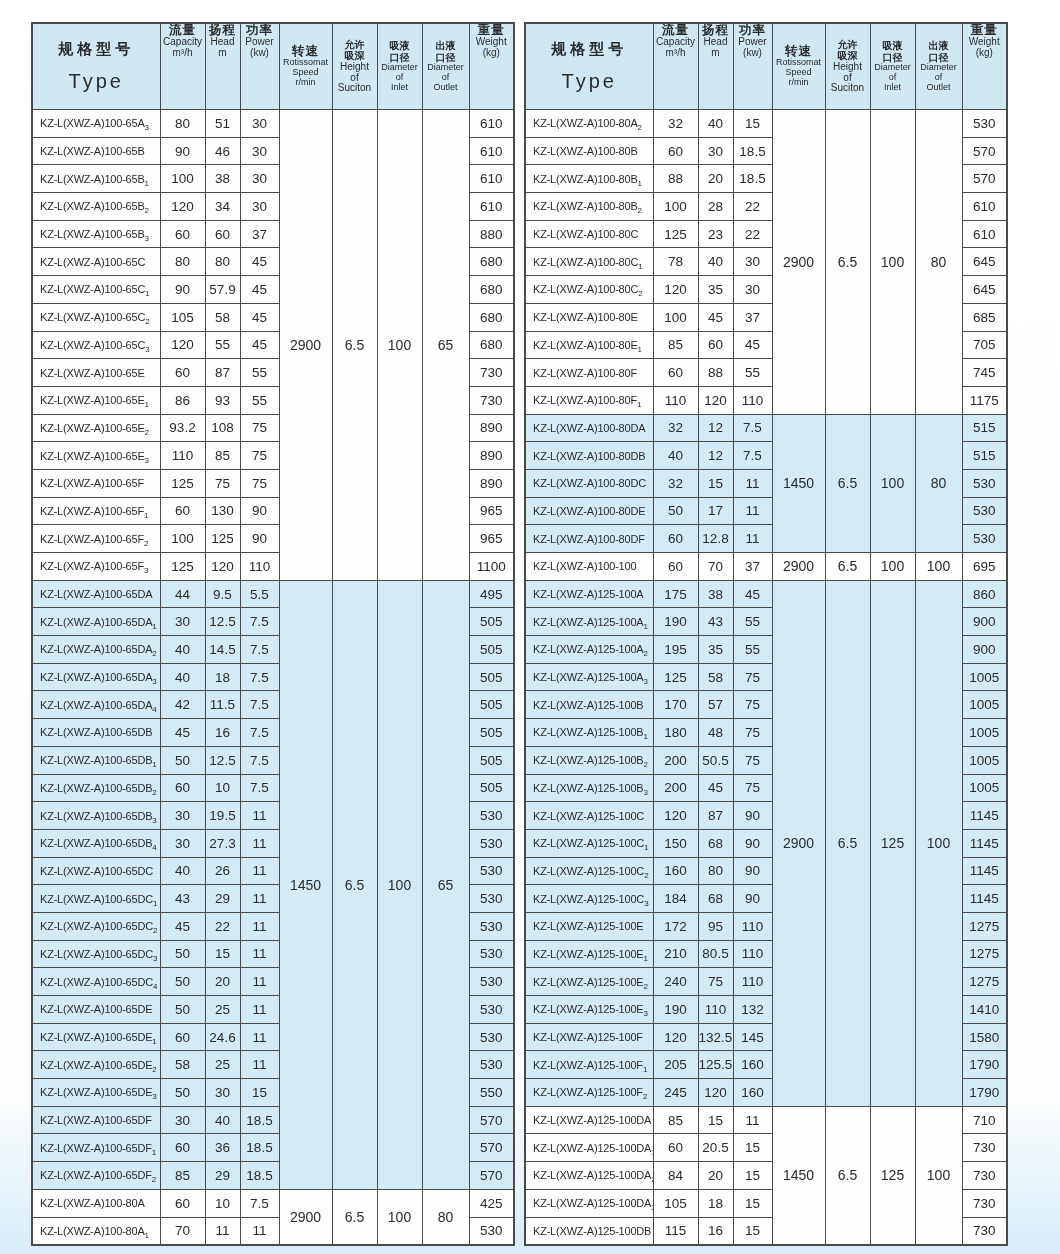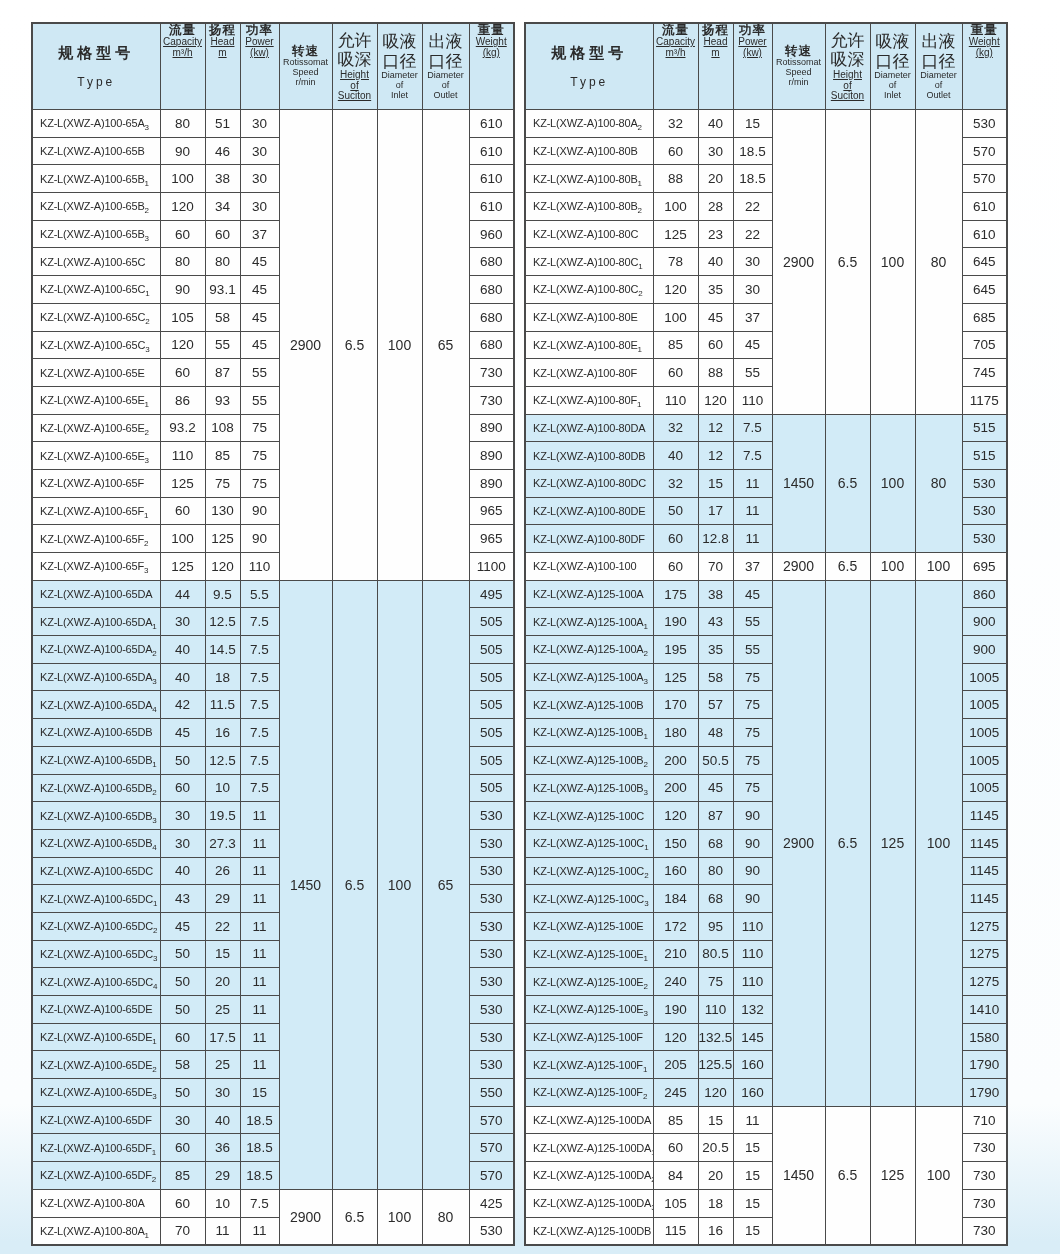--- a/index.html
+++ b/index.html
@@ -32,25 +32,25 @@
     vertical-align: middle;
     overflow: hidden;
   }
   .hstack {
     display: flex; flex-direction: column;
     justify-content: flex-start; align-items: center;
     height: 100%; line-height: 1.05;
   }
   .hstack.tight { justify-content: center; }
   .zh { font-size: 12.5px; font-weight: bold; letter-spacing: 1px; white-space: nowrap; }
-  .zh2 { font-size: 17px; font-weight: normal; letter-spacing: 0; line-height: 1.15; white-space: nowrap; }
-  .en { font-size: 10px; line-height: 1.08; white-space: nowrap; text-decoration: underline; }
+  .zh2 { font-size: 10px; font-weight: bold; letter-spacing: 0; line-height: 1.15; white-space: nowrap; }
+  .en { font-size: 10px; line-height: 1.08; white-space: nowrap; }
   .en-sm { font-size: 9px; line-height: 1.1; white-space: nowrap; }
   .type-zh { font-size: 15px; font-weight: bold; letter-spacing: 4px; margin-bottom: 15px; white-space: nowrap; }
-  .type-en { font-size: 12px; letter-spacing: 3px; white-space: nowrap; }
+  .type-en { font-size: 20px; letter-spacing: 3px; white-space: nowrap; }
 
   tbody td {
     height: 26.7px;
     padding: 0;
     text-align: center;
     font-size: 13.5px;
     background: var(--row_white, #fefefe);
   }
   tbody tr.blue td { background: var(--row_blue, #d2ebf7); }
   td.c-type {
@@ -185,33 +185,33 @@
           <td class="c-num">120</td>
           <td class="c-num">34</td>
           <td class="c-num">30</td>
           <td class="c-num">610</td>
         </tr>
         <tr class="white">
           <td class="c-type">KZ-L(XWZ-A)100-65B<sub>3</sub></td>
           <td class="c-num">60</td>
           <td class="c-num">60</td>
           <td class="c-num">37</td>
-          <td class="c-num">960</td>
+          <td class="c-num">880</td>
         </tr>
         <tr class="white">
           <td class="c-type">KZ-L(XWZ-A)100-65C</td>
           <td class="c-num">80</td>
           <td class="c-num">80</td>
           <td class="c-num">45</td>
           <td class="c-num">680</td>
         </tr>
         <tr class="white">
           <td class="c-type">KZ-L(XWZ-A)100-65C<sub>1</sub></td>
           <td class="c-num">90</td>
-          <td class="c-num">93.1</td>
+          <td class="c-num">57.9</td>
           <td class="c-num">45</td>
           <td class="c-num">680</td>
         </tr>
         <tr class="white">
           <td class="c-type">KZ-L(XWZ-A)100-65C<sub>2</sub></td>
           <td class="c-num">105</td>
           <td class="c-num">58</td>
           <td class="c-num">45</td>
           <td class="c-num">680</td>
         </tr>
@@ -390,21 +390,21 @@
         <tr class="blue">
           <td class="c-type">KZ-L(XWZ-A)100-65DE</td>
           <td class="c-num">50</td>
           <td class="c-num">25</td>
           <td class="c-num">11</td>
           <td class="c-num">530</td>
         </tr>
         <tr class="blue">
           <td class="c-type">KZ-L(XWZ-A)100-65DE<sub>1</sub></td>
           <td class="c-num">60</td>
-          <td class="c-num">17.5</td>
+          <td class="c-num">24.6</td>
           <td class="c-num">11</td>
           <td class="c-num">530</td>
         </tr>
         <tr class="blue">
           <td class="c-type">KZ-L(XWZ-A)100-65DE<sub>2</sub></td>
           <td class="c-num">58</td>
           <td class="c-num">25</td>
           <td class="c-num">11</td>
           <td class="c-num">530</td>
         </tr>

